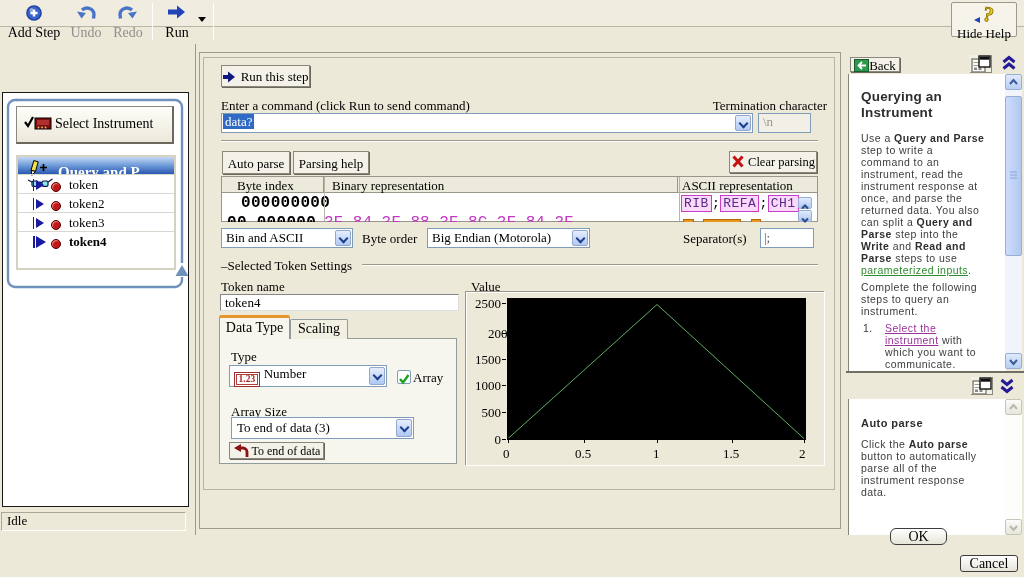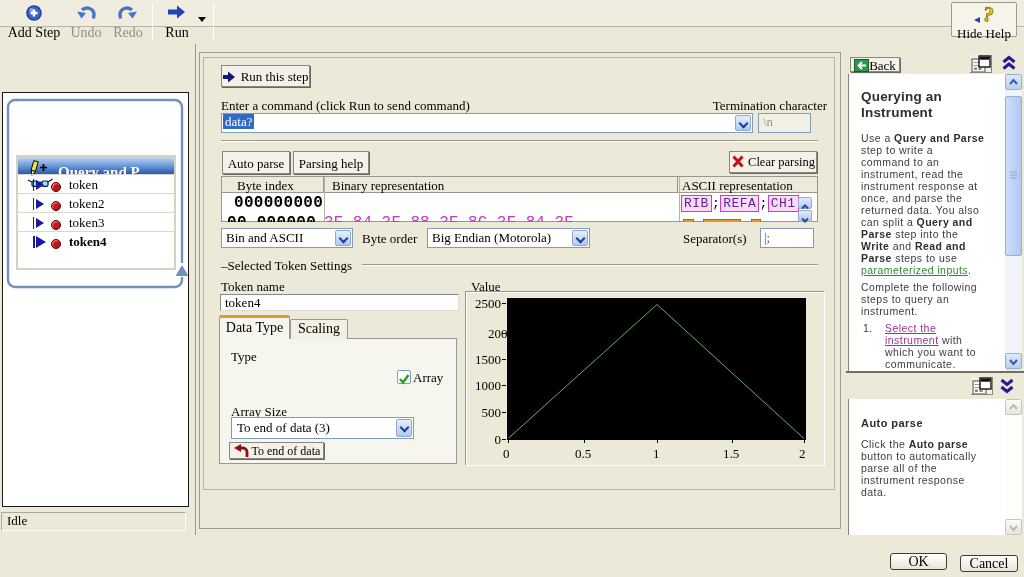--- a/index.html
+++ b/index.html
@@ -125,20 +125,30 @@
     <div style="margin-top:-2px">Hide Help</div>
   </div>
 </div>
 
 <div id="leftpanel" class="abs">
   <svg class="abs" id="loopsvg" style="left:0;top:0;width:185px;height:413px" viewBox="0 0 185 413">
     <path d="M13 7 h159 a7 7 0 0 1 7 7 v156" fill="none" stroke="#7191bd" stroke-width="2.4"></path>
     <path d="M179 184 v3 a7 7 0 0 1 -7 7 h-160 a7 7 0 0 1 -7 -7 v-173 a7 7 0 0 1 7 -7 h2" fill="none" stroke="#7191bd" stroke-width="2.4"></path>
     <path d="M179 172 l-6.5 11 h13 z" fill="#7191bd"></path>
   </svg>
+  <div id="selinst" class="abs">
+    <svg width="30" height="17" viewBox="0 0 30 17" style="vertical-align:-4px; margin-right:2px;">
+      <path d="M2 7 l3 4 l5 -9" fill="none" stroke="#000" stroke-width="2.2"></path>
+      <rect x="12" y="3" width="16" height="11" fill="#7a1010" stroke="#000" stroke-width="1"></rect>
+      <rect x="14" y="5" width="12" height="5" fill="#b03030"></rect>
+      <circle cx="15.5" cy="12.5" r="0.9" fill="#e0c060"></circle>
+      <circle cx="19" cy="12.5" r="0.9" fill="#e0c060"></circle>
+      <circle cx="22.5" cy="12.5" r="0.9" fill="#e0c060"></circle>
+    </svg><span>Select Instrument</span>
+  </div>
   <div id="toklist" class="abs">
     <div id="tokhead">
       <svg width="34" height="33" viewBox="0 0 34 33" style="position:absolute;left:5px;top:2px;">
         <g transform="rotate(16 11 10)">
           <rect x="8.5" y="2" width="4.6" height="10" fill="#f0e048" stroke="#000" stroke-width="0.9"></rect>
           <path d="M8.5 12 l2.3 4.6 l2.3 -4.6 z" fill="#f5eeda" stroke="#000" stroke-width="0.9"></path>
           <path d="M10.1 15 l0.7 1.6 l0.7 -1.6 z" fill="#000"></path>
         </g>
         <path d="M17 8.5 h7 M20.5 5 v7" stroke="#000" stroke-width="1.7"></path>
         <g>
@@ -188,21 +198,21 @@
         </svg>
       Clear parsing
     </div>
 
     <div id="ptable" class="abs">
       <div class="hdr">
         <div style="width:102px; border-right:1px solid #9a978a; padding:1px 0 0 15px;">Byte index</div>
         <div style="width:354px; border-right:1px solid #9a978a; padding:1px 0 0 8px;">Binary representation</div>
         <div style="padding:1px 0 0 4px;">ASCII representation</div>
       </div>
-      <div class="mono" style="position:absolute; left:0; top:17px; font-size:16px; font-weight:bold; letter-spacing:0.3px; padding-left:12px;">000000000</div>
+      <div class="mono" style="position:absolute; left:0; top:17px; font-size:16px; font-weight:bold; letter-spacing:0.3px; padding-left:19px;">000000000</div>
       <div class="mono" style="position:absolute; left:0; top:37px; font-size:16px; font-weight:bold; letter-spacing:0.3px; padding-left:5px; height:8px; overflow:hidden;">00 000000</div>
       <div class="mono" style="position:absolute; left:102px; top:37px; font-size:16px; height:8px; overflow:hidden;"><span class="strike">3F 84 3F 88 3F 8C 3F 84 3F</span></div>
       <div class="mono" style="position:absolute; left:459px; top:19px; font-size:13px; letter-spacing:0.5px;"><span class="abox">RIB</span>;<span class="abox">REFA</span>;<span class="abox">CH1</span></div>
       <div style="position:absolute; left:461px; top:38px; height:7px; overflow:hidden;"><span style="display:inline-block;width:11px;height:10px;background:#e8961e;border:1px solid #b06a0a;"></span><span style="display:inline-block;width:9px;"></span><span style="display:inline-block;width:38px;height:10px;background:#e8961e;border:1px solid #b06a0a;"></span><span style="display:inline-block;width:10px;"></span><span style="display:inline-block;width:10px;height:10px;background:#e8961e;border:1px solid #b06a0a;"></span></div>
       <div class="abs" style="left:102px; top:0; width:1px; height:44px; background:#b8b5a8;"></div>
       <div class="abs" style="left:457px; top:0; width:1px; height:44px; background:#b8b5a8;"></div>
       <div class="abs" style="right:5px; top:20px; width:14px; height:12px; background:linear-gradient(#e0ebfd,#b0c8f0); border:1px solid #98aed2; border-radius:2px;"><svg width="12" height="10" viewBox="0 0 12 10">
             <path d="M3 6.5 L6 3.5 L9 6.5" stroke="#2a4a8c" stroke-width="2" fill="none"></path>
           </svg></div>
       <div class="abs" style="right:5px; top:33px; width:14px; height:12px; background:linear-gradient(#e0ebfd,#b0c8f0); border:1px solid #98aed2; border-radius:2px;"><svg width="12" height="10" viewBox="0 0 12 10">
@@ -221,20 +231,24 @@
 
     <div class="lbl" style="left:17px; top:221px;">Token name</div>
     <div class="xpinput" style="left:16px; top:236px; width:239px; height:17px; border:1px solid #888; border-bottom-color:#ddd; border-right-color:#ddd; padding:0 0 0 4px; font-size:13px;">token4</div>
     <div class="lbl" style="left:267px; top:221px;">Value</div>
 
     <div class="tab" style="left:15px; top:257px; width:71px; height:24px; background:#f7f6ee; border:1px solid #919b9c; border-bottom:none; border-top:3px solid #e5962d; border-radius:2px 2px 0 0; padding-top:2px; z-index:3; font-size:14px;">Data Type</div>
     <div class="tab" style="left:86px; top:261px; width:58px; height:20px; background:#f2f0e2; border:1px solid #919b9c; border-bottom:none; border-radius:2px 2px 0 0; padding-top:1px; z-index:2; font-size:14px;">Scaling</div>
     <div class="abs" id="tabpanel" style="left:15px; top:280px; width:238px; height:126px; border:1px solid #919b9c; background:#f7f6ee; z-index:1;"></div>
 
     <div class="lbl" style="left:27px; top:291px; z-index:4;">Type</div>
+    <div class="xpinput" style="left:25px; top:307px; width:158px; height:22px; z-index:4;">
+      <span style="display:inline-block; border:1.5px solid #9c2e2e; padding:1px; margin:3px 4px 0 4px; line-height:8px;"><span style="display:inline-block; border:1px solid #b04040; color:#aa1f1f; font-size:9.5px; line-height:8.5px; font-weight:bold; padding:0.5px 1.5px; font-family:'Liberation Serif',serif;">1.23</span></span><span style="vertical-align:4px;">Number</span>
+      <div class="combo-arrow"></div>
+    </div>
     <div class="abs" style="left:193px; top:312px; width:14px; height:14px; background:#fff; border:1px solid #7b9ebd; border-radius:2px; z-index:4;">
       <svg width="12" height="12" viewBox="0 0 12 12">
           <path d="M2 6 l3 3.5 L10.5 2" fill="none" stroke="#21a121" stroke-width="2.4"></path>
         </svg>
     </div>
     <div class="lbl" style="left:209px; top:312px; z-index:4;">Array</div>
     <div class="lbl" style="left:27px; top:346px; z-index:4;">Array Size</div>
     <div class="xpinput" style="left:27px; top:359px; width:183px; height:22px; padding:2px 0 0 5px; z-index:4;">To end of data (3)<div class="combo-arrow"></div></div>
     <div class="btn3d" style="left:25px; top:384px; width:95px; height:17px; padding-top:1px; font-size:12px; z-index:4;">
       <svg width="16" height="13" viewBox="0 0 16 13" style="vertical-align:-2px;">
@@ -349,14 +363,14 @@
   <div class="abs" style="left:159px; top:346px; width:17px; height:136px; background:#fdfdfb;">
     <div class="sbbd" style="top:0;"><svg width="15" height="15" viewBox="0 0 15 15">
           <path d="M4 9 L7.5 5 L11 9" stroke="#b8b8ac" stroke-width="2" fill="none"></path>
         </svg></div>
     <div class="sbbd" style="bottom:0;"><svg width="15" height="15" viewBox="0 0 15 15">
           <path d="M4 6 L7.5 10 L11 6" stroke="#b8b8ac" stroke-width="2" fill="none"></path>
         </svg></div>
   </div>
 </div>
 
-<div class="okbtn" style="left:890px; top:553px; width:57px;">OK</div>
+<div class="okbtn" style="left:890px; top:528px; width:57px;border-radius:6px;">OK</div>
 <div class="okbtn" style="left:960px; top:555px; width:58px;">Cancel</div>
 
 </body></html>

